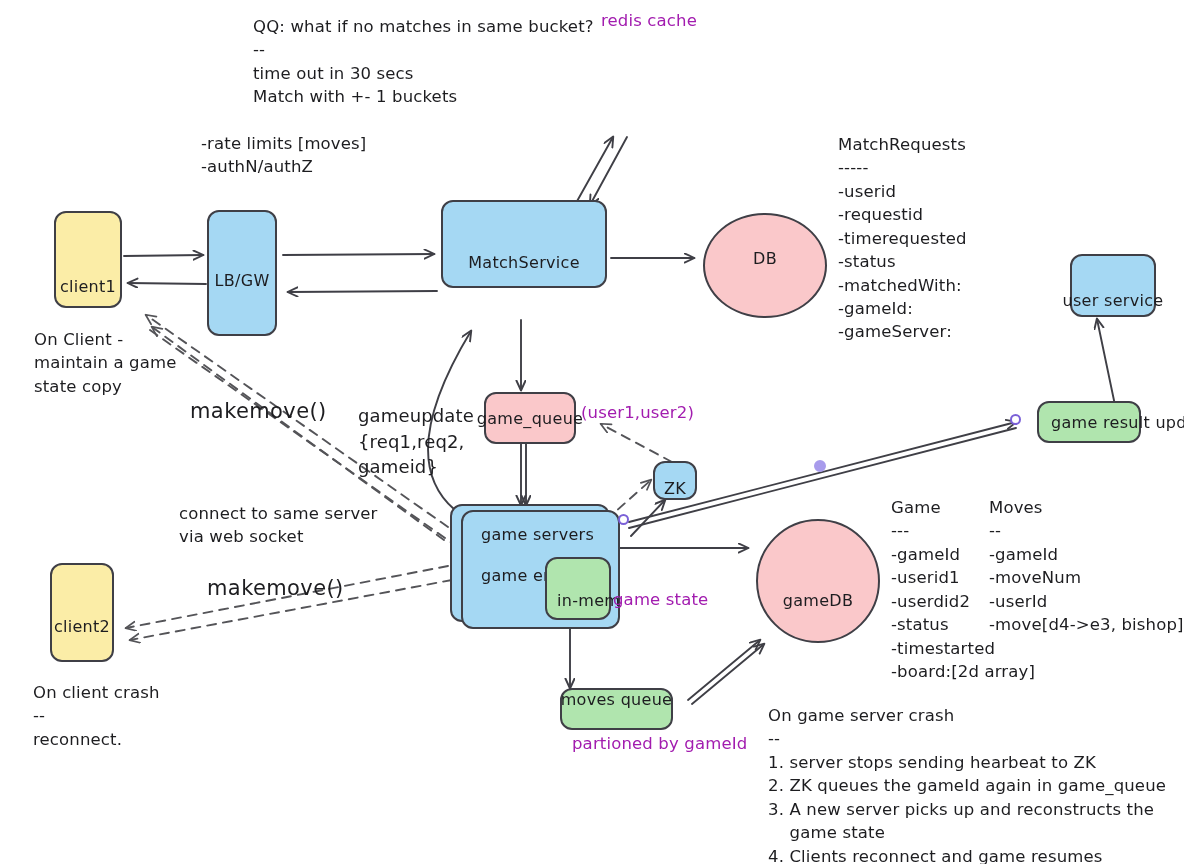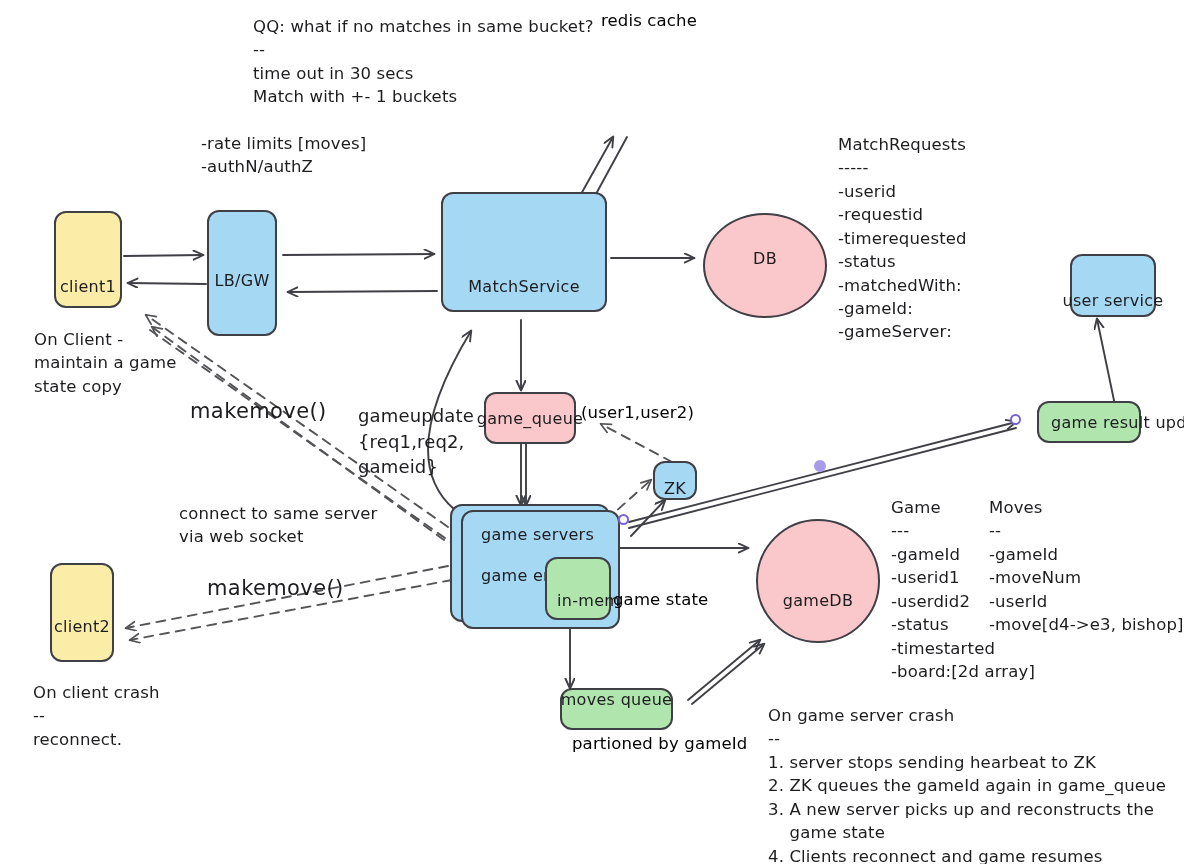--- a/index.html
+++ b/index.html
@@ -59,21 +59,21 @@
   .note.big {
     font-size: 21px;
     letter-spacing: .4px;
   }
   .note.small {
     font-size: 18px;
   }
   .float-lbl {
     position: absolute;
     font-size: 16.5px;
-    color: #000000;
+    color: #a21caf;
     white-space: nowrap;
     z-index: 5;
     letter-spacing: .15px;
   }
   .handle {
     position: absolute;
     width: 11px; height: 11px;
     border-radius: 50%;
     border: 2px solid #7b61d8;
     background: #ffffff;
@@ -155,21 +155,21 @@
   </svg>
 
   <div class="node rect fill-yellow" style="left:54px; top:211px; width:68px; height:97px; padding-bottom:10px;">
     <span class="lbl">client1</span>
   </div>
 
   <div class="node rect fill-blue" style="left:207px; top:210px; width:70px; height:126px; align-items:flex-end; padding-bottom:44px;">
     <span class="lbl">LB/GW</span>
   </div>
 
-  <div class="node rect fill-blue" style="left:441px; top:192px; width:166px; height:120px; padding-bottom:14px;">
+  <div class="node rect fill-blue" style="left:441px; top:200px; width:166px; height:88px; padding-bottom:14px;">
     <span class="lbl">MatchService</span>
   </div>
 
   <div class="node ellipse fill-pink" style="left:703px; top:213px; width:124px; height:105px; padding-top:34px; align-items:flex-start;">
     <span class="lbl">DB</span>
   </div>
 
 
   <div class="node rect fill-pink" style="left:484px; top:392px; width:92px; height:52px; align-items:center;">
     <span class="lbl">game_queue</span>

